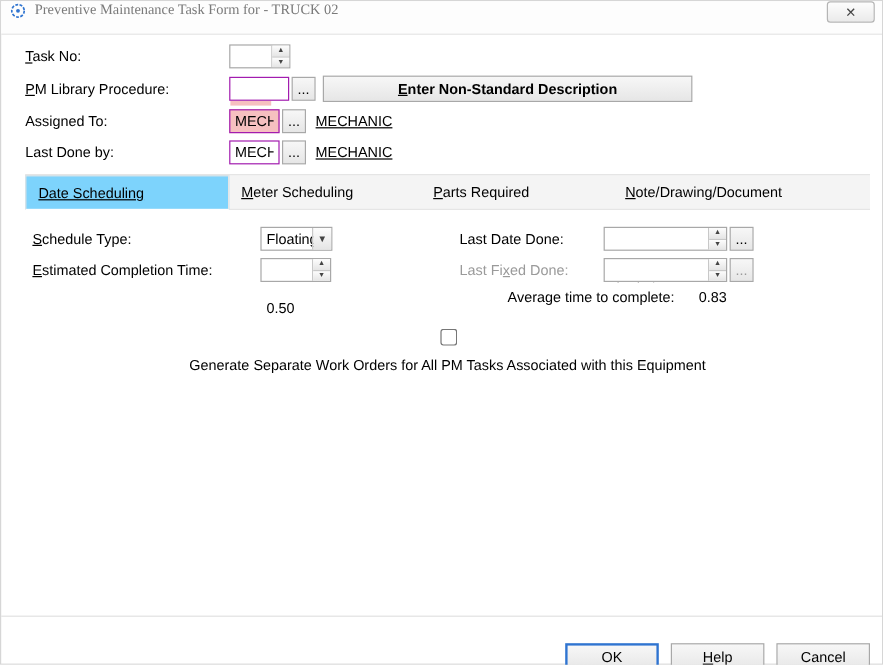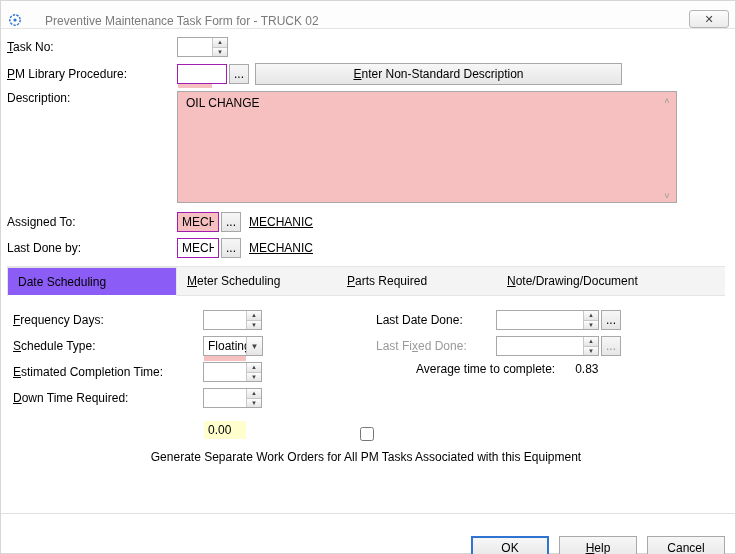--- a/index.html
+++ b/index.html
@@ -19,42 +19,43 @@
     width: 736px;
     height: 554px;
     display: flex;
     flex-direction: column;
   }
   .titlebar {
     height: 28px;
     background: #fdfdfd;
     border-bottom: 1px solid #e5e5e5;
     display: flex;
-    align-items: flex-end;
+    align-items: flex-start;
     padding: 0 6px;
-    gap: 22px;
+    gap: 6px;
+    font-family: Liberation Serif, serif;
   }
   .title-icon {
     width: 16px; height: 16px;
     display: inline-flex; align-items: center; justify-content: center;
   }
   .title-text { color: #7a7a7a; flex: 1; }
   .win-close {
     width: 40px; height: 18px;
     border: 1px solid #b5b5b5;
     border-radius: 3px;
     background: linear-gradient(#fdfdfd,#eaeaea);
     display: flex; align-items: center; justify-content: center;
     color: #444;
     font-size: 11px;
     cursor: default;
   }
   .content {
     flex: 1;
-    padding: 8px 10px 0 6px;
+    padding: 8px 10px 0 20px;
     position: relative;
   }
   .row {
     display: flex;
     align-items: center;
     margin-bottom: 6px;
   }
   .label {
     width: 170px;
   }
@@ -146,24 +147,25 @@
   }
   .tab {
     padding: 0 10px;
     display: flex;
     align-items: center;
     border-right: 0 solid #e5e5e5;
     cursor: default;
     min-width: 160px;
   }
   .tab.active {
-    background: #8b5cf6;
+    background: #7dd3fc;
     border: 1px solid #e5e5e5;
     border-bottom: 1px solid #fff;
     margin-bottom: -1px;
+    text-decoration: underline;
   }
   .tab-body {
     padding: 14px 6px 6px 6px;
   }
   .two-col { display: flex; gap: 20px; }
   .col { flex: 1; }
   .col .row .label { width: 190px; }
   .colr .row .label { width: 120px; }
   .select {
     display: inline-flex; border: 1px solid #a8a8a8; height: 20px; background:#fff;
@@ -233,35 +235,25 @@
     </div>
 
     <div class="row">
       <div class="label">
         <span class="u">P</span><span>M Library Procedure:</span>
       </div>
       <input class="txt" style="width: 50px;" value="">
       <div class="btn-sq">
           <span>...</span>
         </div>
-      <div class="btn-long" style="margin-left:6px; width:367px;">
+      <div class="btn-long" style="margin-left:6px; width:308px;font-weight:bold;">
         <span><span class="u">E</span><span>nter Non-Standard Description</span></span>
       </div>
     </div>
 
-    <div class="row" style="align-items:flex-start;">
-      <div class="label">Description:</div>
-      <div style="position:relative;">
-        <textarea class="desc-area" style="">OIL CHANGE</textarea>
-        <div class="scroll-dummy">
-          <div class="sa" style="top:0">˄</div>
-          <div class="sa" style="bottom:0">˅</div>
-        </div>
-      </div>
-    </div>
 
     <div class="row">
       <div class="label">Assigned To:</div>
       <input class="txt pink" style="width: 42px;" value="MECH">
       <div class="btn-sq">
           <span>...</span>
         </div>
       <span class="txt-after">MECHANIC</span>
     </div>
 
@@ -286,50 +278,30 @@
       </div>
       <div class="tab" style="flex:1">
         <span><span class="u">N</span><span>ote/Drawing/Document</span></span>
       </div>
     </div>
 
     <div class="tab-body">
       <div class="two-col">
         <div class="col">
           <div class="row">
-            <div class="label"><span class="u">F</span><span>requency Days:</span></div>
-            <div class="spin">
-              <input class="pink" style="width: 42px;" value="60">
-              <div class="spin-btns">
-                  <div class="sb">▲</div>
-                  <div class="sb">▼</div>
-                </div>
-            </div>
-          </div>
-          <div class="row">
             <div class="label"><span class="u">S</span><span>chedule Type:</span></div>
             <div class="select">
               <span class="val">Floating</span>
               <div class="dd">▼</div>
             </div>
           </div>
           <div class="row">
             <div class="label"><span class="u">E</span><span>stimated Completion Time:</span></div>
             <div class="spin">
               <input style="width: 42px;" value="0.50">
-              <div class="spin-btns">
-                  <div class="sb">▲</div>
-                  <div class="sb">▼</div>
-                </div>
-            </div>
-          </div>
-          <div class="row">
-            <div class="label"><span class="u">D</span><span>own Time Required:</span></div>
-            <div class="spin">
-              <input class="yellow" style="width: 42px;" value="0.00">
               <div class="spin-btns">
                   <div class="sb">▲</div>
                   <div class="sb">▼</div>
                 </div>
             </div>
           </div>
         </div>
 
         <div class="col colr">
           <div class="row">

